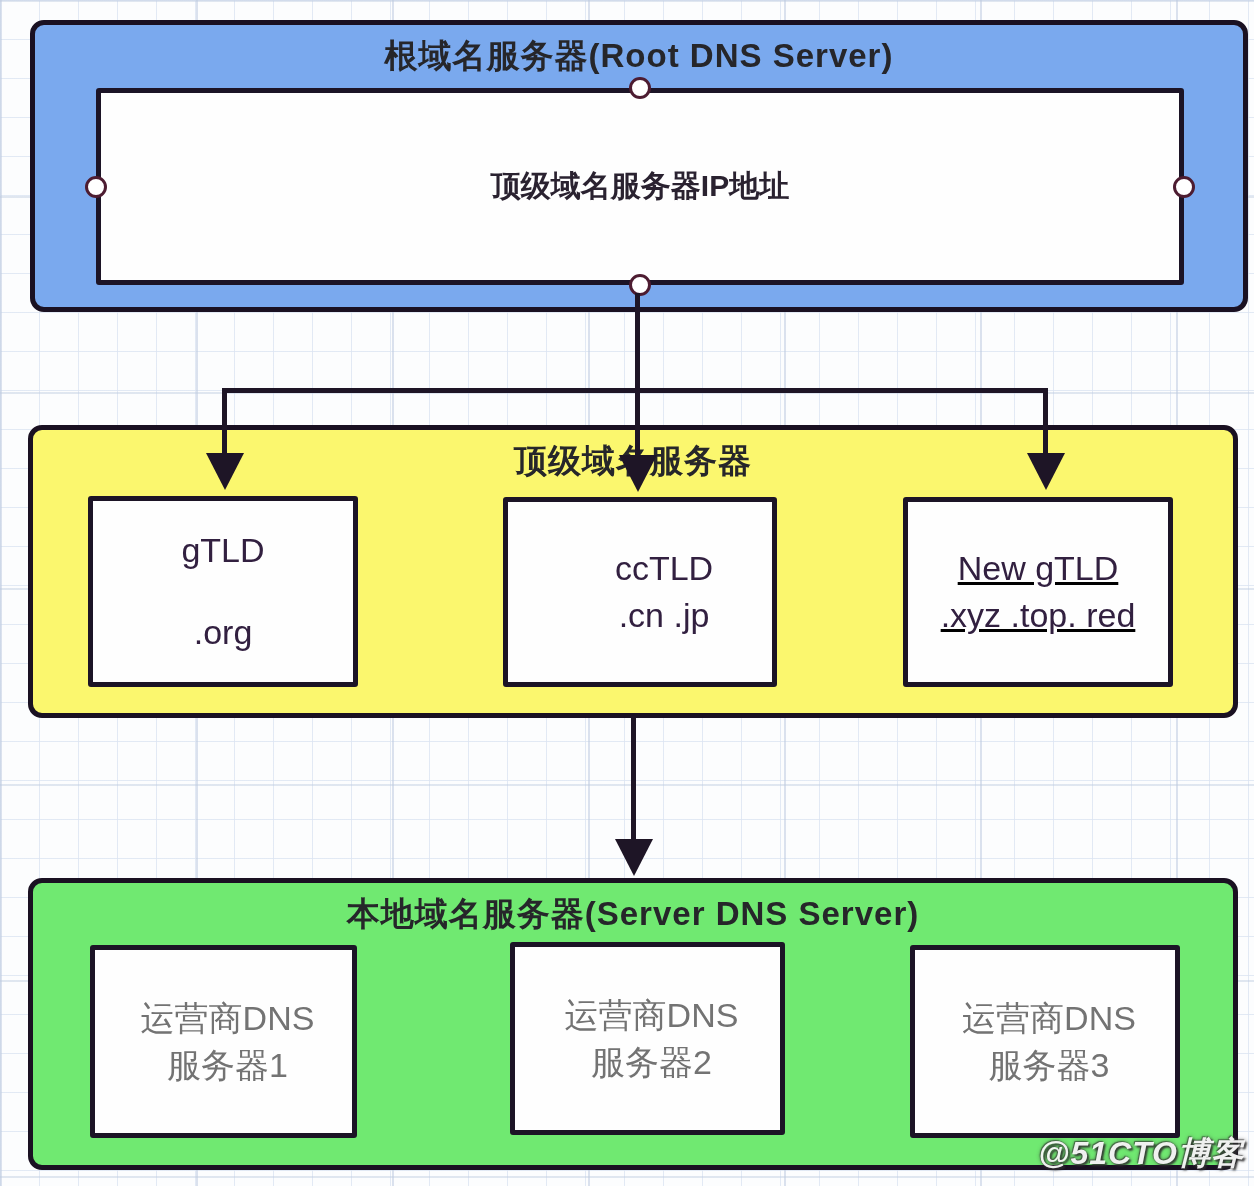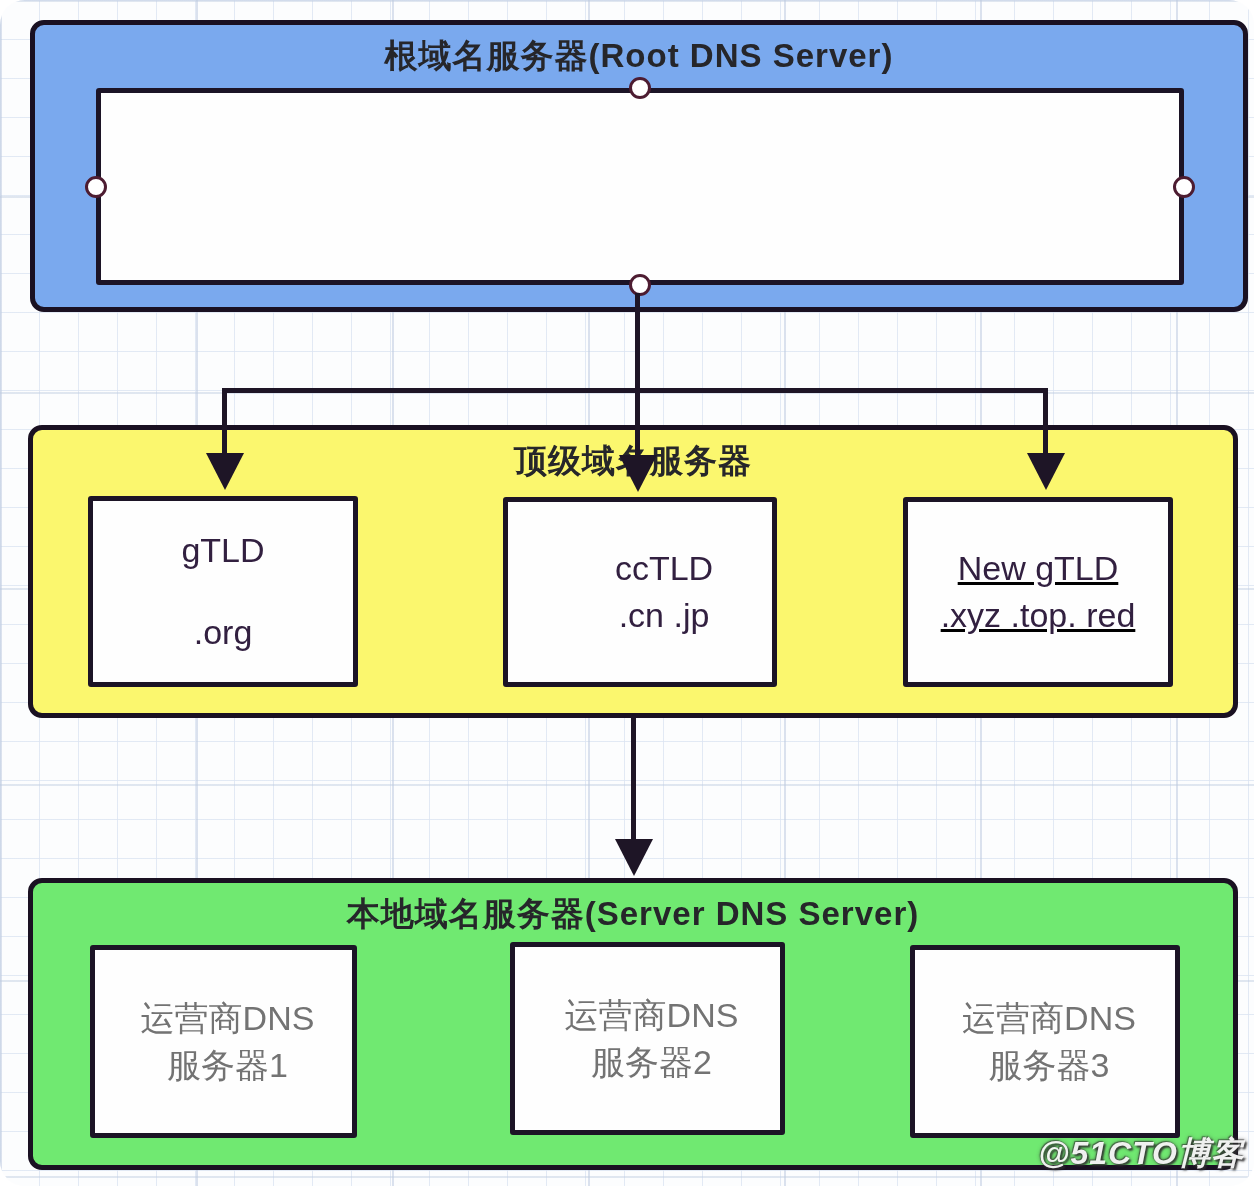--- a/index.html
+++ b/index.html
@@ -8,21 +8,20 @@
     width:1254px;height:1186px;
     overflow:hidden;
     font-family:"Liberation Sans", sans-serif;
     background-color:#fcfdfe;
     background-image:
       linear-gradient(90deg, rgba(190,203,224,.55) 2px, transparent 2px),
       linear-gradient(rgba(190,203,224,.45) 2px, transparent 2px),
       linear-gradient(90deg, rgba(220,228,242,.8) 1px, transparent 1px),
       linear-gradient(rgba(220,228,242,.8) 1px, transparent 1px);
     background-size:196px 196px,196px 196px,39px 39px,39px 39px;
-    border-radius:25px;
   }
   .panel{
     position:absolute;
     box-sizing:border-box;
     border:5px solid #1a1122;
     border-radius:14px;
   }
   .panel-title{
     text-align:center;
     font-size:33px;
@@ -92,20 +91,21 @@
   }
 </style>
 </head>
 <body>
 
 <div class="canvas">
 
   <div class="panel root-panel">
     <div class="panel-title">根域名服务器(Root DNS Server)</div>
     <div class="node root-inner">
+      <span>顶级域名服务器IP地址</span>
       <span class="handle handle-top"></span>
       <span class="handle handle-bottom"></span>
       <span class="handle handle-left"></span>
       <span class="handle handle-right"></span>
     </div>
   </div>
 
   <div class="panel tld-panel">
     <div class="panel-title">顶级域名服务器</div>
     <div class="node node-gtld">

